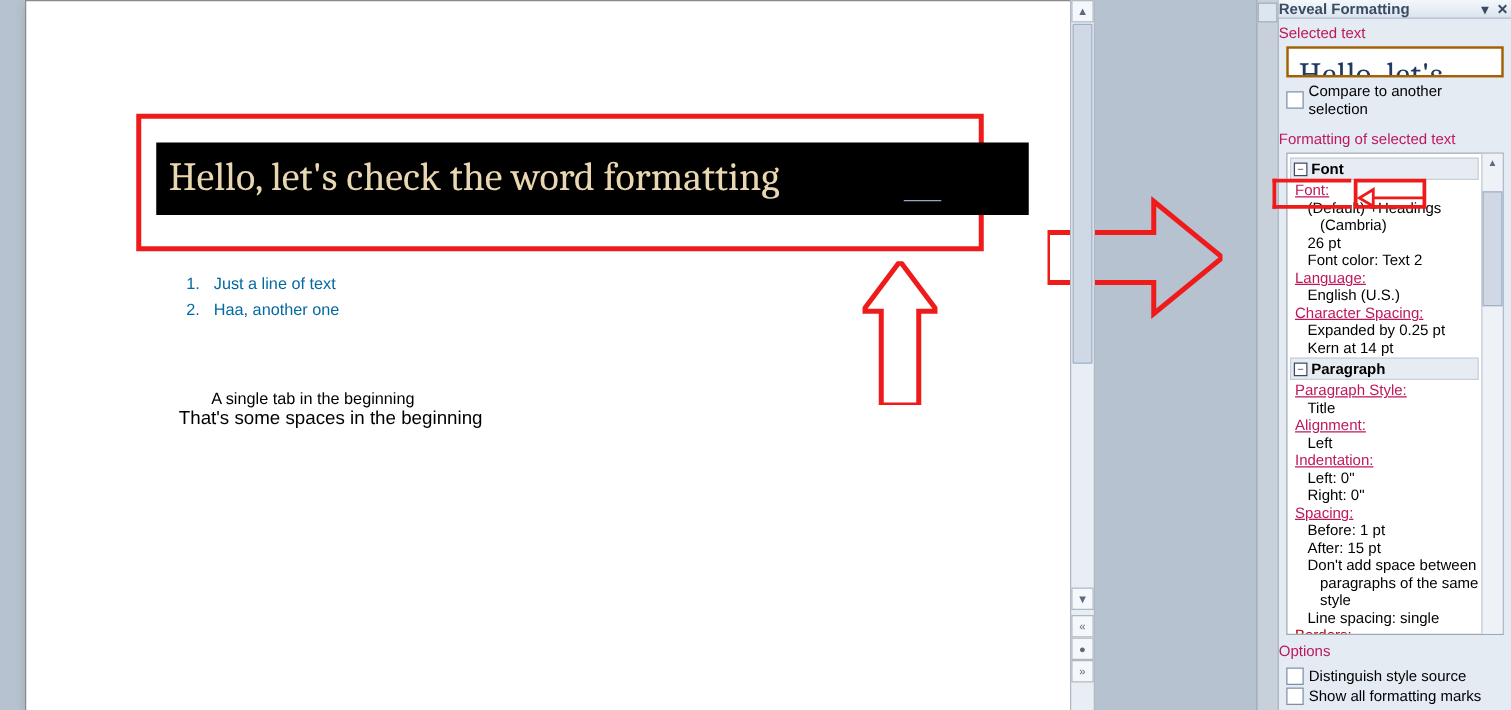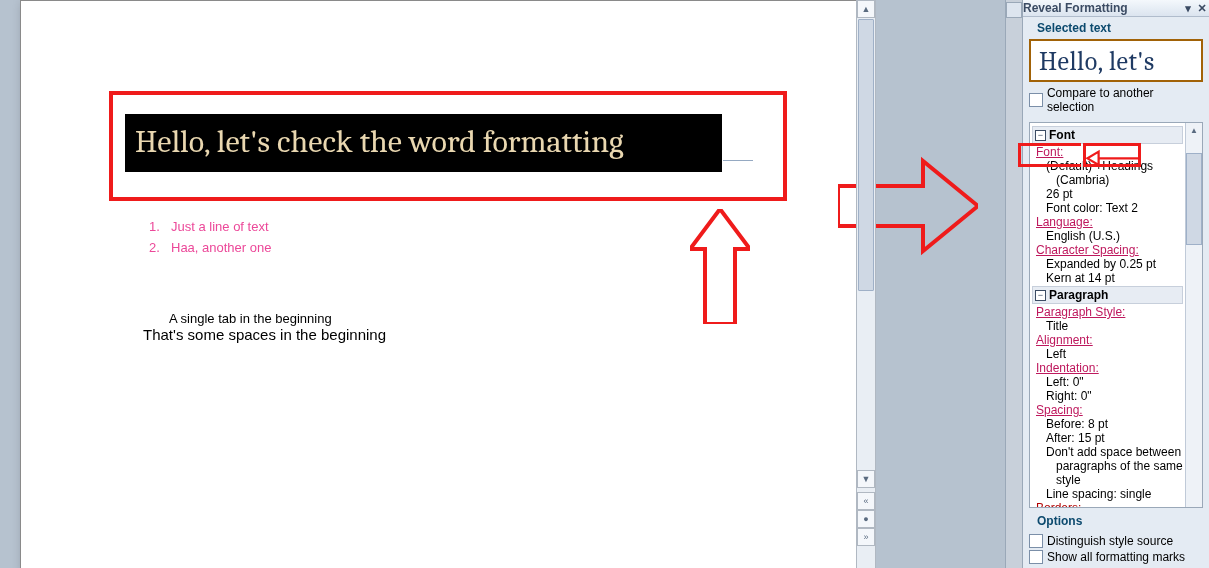--- a/index.html
+++ b/index.html
@@ -1,23 +1,23 @@
 <!DOCTYPE html>
 <html><head>
 <meta charset="utf-8">
 <style>
 html,body{margin:0;padding:0;font-family:"Segoe UI","Tahoma",sans-serif;font-size:12px;color:#000;background:#b6c2cf;width:1209px;height:568px;overflow:hidden}
 .app{display:flex;width:1209px;height:568px;position:relative}
 .doc-area{position:relative;width:1005px;height:568px;background:#b6c2cf}
 .page{position:absolute;left:20px;top:0;width:835px;height:568px;background:#fff;border:1px solid #8a8a8a;box-shadow:3px 3px 10px rgba(0,0,0,.25)}
 .redbox{position:absolute;left:88px;top:90px;width:678px;height:110px;border:4px solid #ef1b1b;box-sizing:border-box}
-.title-block{position:absolute;left:104px;top:113px;width:597px;height:58px;background:#000}
+.title-block{position:absolute;left:104px;top:113px;width:698px;height:58px;background:#000}
 .title-block .t{font-family:"Cambria","Georgia",serif;font-size:32px;color:#e9d7b0;padding:9px 10px;display:block;white-space:nowrap}
 .title-rule{position:absolute;left:702px;top:159px;width:30px;height:0;border-top:1px solid #95a9c2}
-.list{position:absolute;left:128px;top:218px;font-size:13px;color:#ec4899}
+.list{position:absolute;left:128px;top:218px;font-size:13px;color:#0369a1}
 .list .li{margin-bottom:6px}
 .list .num{display:inline-block;width:22px}
 .p1{position:absolute;left:104px;top:276px;font-size:13px}
 .p2{position:absolute;left:148px;top:310px;font-size:13px}
 .p3{position:absolute;left:122px;top:325px;font-size:15px}
 
 .up-arrow{position:absolute;left:690px;top:209px;width:60px;height:115px}
 .up-arrow svg{width:60px;height:115px}
 .right-arrow{position:absolute;left:838px;top:156px;width:140px;height:100px}
 .right-arrow svg{width:140px;height:100px}
@@ -27,21 +27,21 @@
 .doc-scroll .track{height:452px;position:relative}
 .doc-scroll .thumb{position:absolute;left:1px;top:1px;width:14px;height:270px;background:#cfd8e4;border:1px solid #9fb0c7;border-radius:1px}
 
 .sidecol{width:16px;height:568px;background:#c8d0da;border-left:1px solid #9aa8b8;position:relative}
 .sidecol .ico{width:14px;height:14px;margin:2px auto;background:#dde5ef;border:1px solid #9aa8b8;display:block}
 
 .panel{flex:1;background:#e4ebf3;border-left:1px solid #9aa8b8;display:flex;flex-direction:column}
 .panel-hd{height:18px;background:linear-gradient(#f4f8fc,#dbe4ef);border-bottom:1px solid #b0bccc;display:flex;align-items:center;padding:0 0;font-weight:bold;color:#3b4b63}
 .panel-hd .title{flex:1}
 .panel-hd .ctl{width:14px;height:14px;display:flex;align-items:center;justify-content:center;color:#3b4b63;font-size:11px;cursor:pointer}
-.sec-label{font-weight:bold;color:#0c4a6e;padding:4px 6px 2px 14px}
+.sec-label{font-weight:normal;color:#be185d;padding:4px 6px 2px 0}
 .preview{margin:2px 6px;padding:6px 8px;background:#fff;border:2px solid #a16207;font-family:"Cambria","Georgia",serif;font-size:26px;color:#1f3a63;letter-spacing:.5px;white-space:nowrap;overflow:hidden}
 .chk-row{display:flex;align-items:center;padding:2px 6px 6px 6px;gap:4px}
 .chk{width:12px;height:12px;border:1px solid #7b8fa8;background:#fff}
 .fmt-box{margin:2px 6px;border:1px solid #9aa8b8;background:#fff;height:384px;display:flex}
 .fmt-content{flex:1;overflow:hidden;padding:2px 2px}
 .fmt-scroll{width:16px;background:#eef2f7;border-left:1px solid #c0cad8}
 .fmt-scroll .thumb2{width:14px;height:90px;background:#cfd8e4;border:1px solid #9eb0c8;margin:16px auto 0}
 .grp-hd{background:#e7ecf3;border:1px solid #c7cfdb;padding:1px 2px;margin:1px 0;display:flex;align-items:center;gap:3px}
 .grp-hd .box{width:9px;height:9px;border:1px solid #3b4b63;display:flex;align-items:center;justify-content:center;font-size:9px;line-height:1;color:#3b4b63;background:#fff}
 .grp-hd .lbl{font-weight:bold}
@@ -107,20 +107,21 @@
       <span class="ctl">✕</span>
     </div>
 
     <div class="sec-label">Selected text</div>
     <div class="preview">Hello, let's</div>
     <div class="chk-row">
       <span class="chk"></span>
       <span>Compare to another selection</span>
     </div>
 
+    <div class="sec-label">Formatting of selected text</div>
     <div class="fmt-box">
       <div class="fmt-content">
         <div class="grp-hd">
           <span class="box">−</span>
           <span class="lbl">Font</span>
         </div>
         <div class="lnk">Font:</div>
         <div class="val">(Default) +Headings</div>
         <div class="val" style="padding-left:24px">(Cambria)</div>
         <div class="val">26 pt</div>
@@ -136,21 +137,21 @@
           <span class="lbl">Paragraph</span>
         </div>
         <div class="lnk">Paragraph Style:</div>
         <div class="val">Title</div>
         <div class="lnk">Alignment:</div>
         <div class="val">Left</div>
         <div class="lnk">Indentation:</div>
         <div class="val">Left:  0"</div>
         <div class="val">Right:  0"</div>
         <div class="lnk">Spacing:</div>
-        <div class="val">Before:  8 pt</div>
+        <div class="val">Before:  1 pt</div>
         <div class="val">After:  15 pt</div>
         <div class="val">Don't add space between</div>
         <div class="val" style="padding-left:24px">paragraphs of the same</div>
         <div class="val" style="padding-left:24px">style</div>
         <div class="val">Line spacing:  single</div>
         <div class="lnk" style="color:#b00000">Borders:</div>
       </div>
       <div class="fmt-scroll">
         <div style="height:14px;display:flex;align-items:center;justify-content:center;font-size:8px;color:#5a6b80">▲</div>
         <div class="thumb2"></div>

